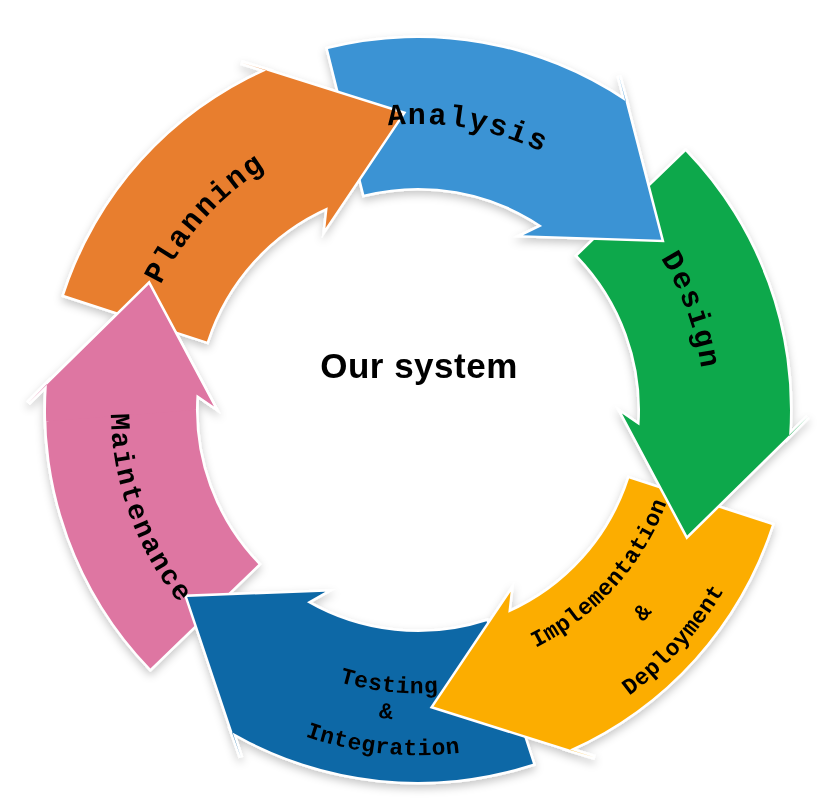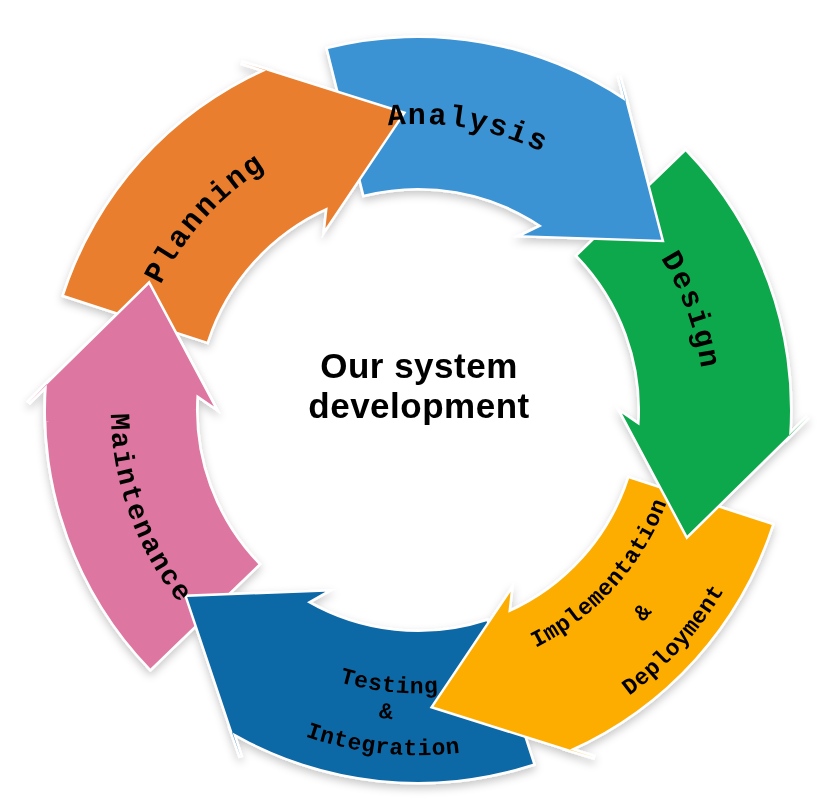--- a/index.html
+++ b/index.html
@@ -60,15 +60,14 @@
         <text class="arrow-label" font-size="23" letter-spacing="0.5" fill="#000000" text-anchor="middle"><textPath href="#tp-implementation-deployment-1" startOffset="50%" xlink:href="#tp-implementation-deployment-1">&amp;</textPath></text>
         <text class="arrow-label" font-size="23" letter-spacing="0.5" fill="#000000" text-anchor="middle"><textPath href="#tp-implementation-deployment-2" startOffset="50%" xlink:href="#tp-implementation-deployment-2">Deployment</textPath></text>
         <text class="arrow-label" font-size="23" letter-spacing="0.5" fill="#000000" text-anchor="middle"><textPath href="#tp-testing-integration-0" startOffset="50%" xlink:href="#tp-testing-integration-0">Testing</textPath></text>
         <text class="arrow-label" font-size="23" letter-spacing="0.5" fill="#000000" text-anchor="middle"><textPath href="#tp-testing-integration-1" startOffset="50%" xlink:href="#tp-testing-integration-1">&amp;</textPath></text>
         <text class="arrow-label" font-size="23" letter-spacing="0.5" fill="#000000" text-anchor="middle"><textPath href="#tp-testing-integration-2" startOffset="50%" xlink:href="#tp-testing-integration-2">Integration</textPath></text>
         <text class="arrow-label" font-size="28" letter-spacing="2" fill="#000000" text-anchor="middle"><textPath href="#tp-maintenance-0" startOffset="50%" xlink:href="#tp-maintenance-0">Maintenance</textPath></text>
       </g>
     </svg>
   <div id="diagram-title">
     <div>Our system</div>
-    <div>development</div>
   </div>
 </div>
 
 </body></html>

